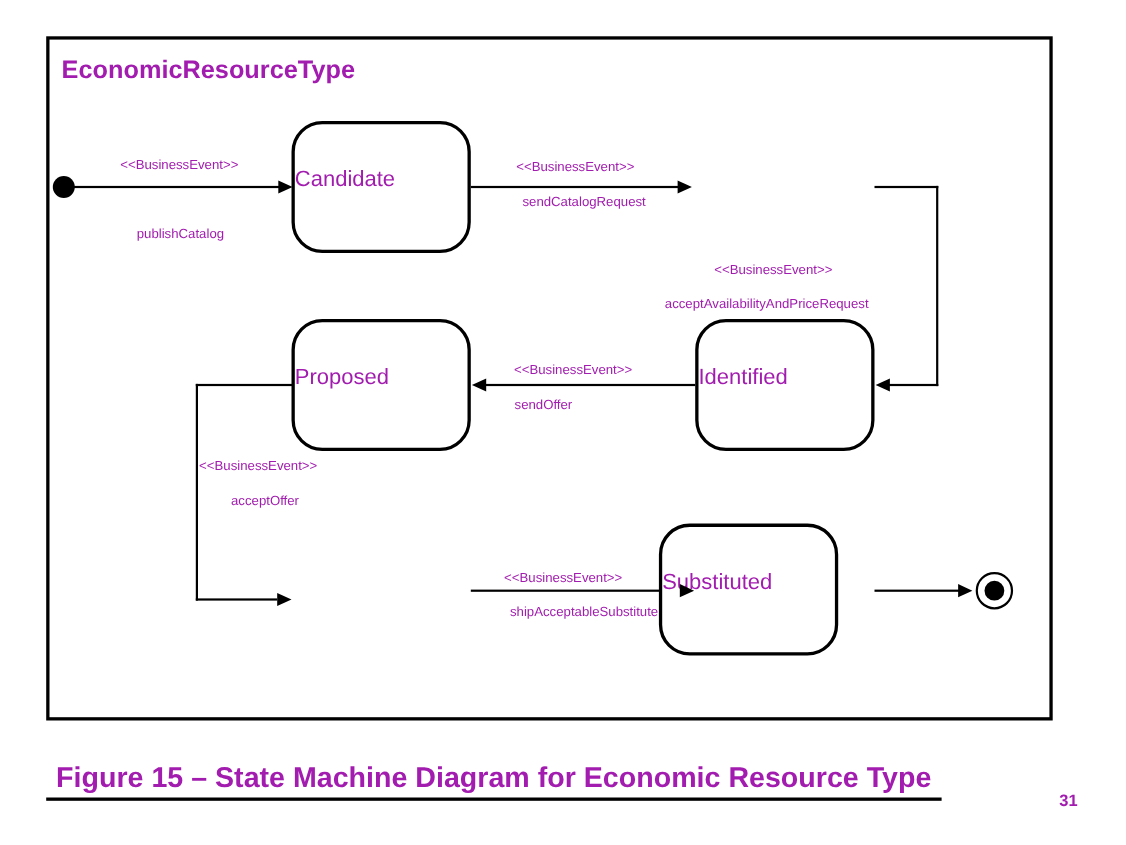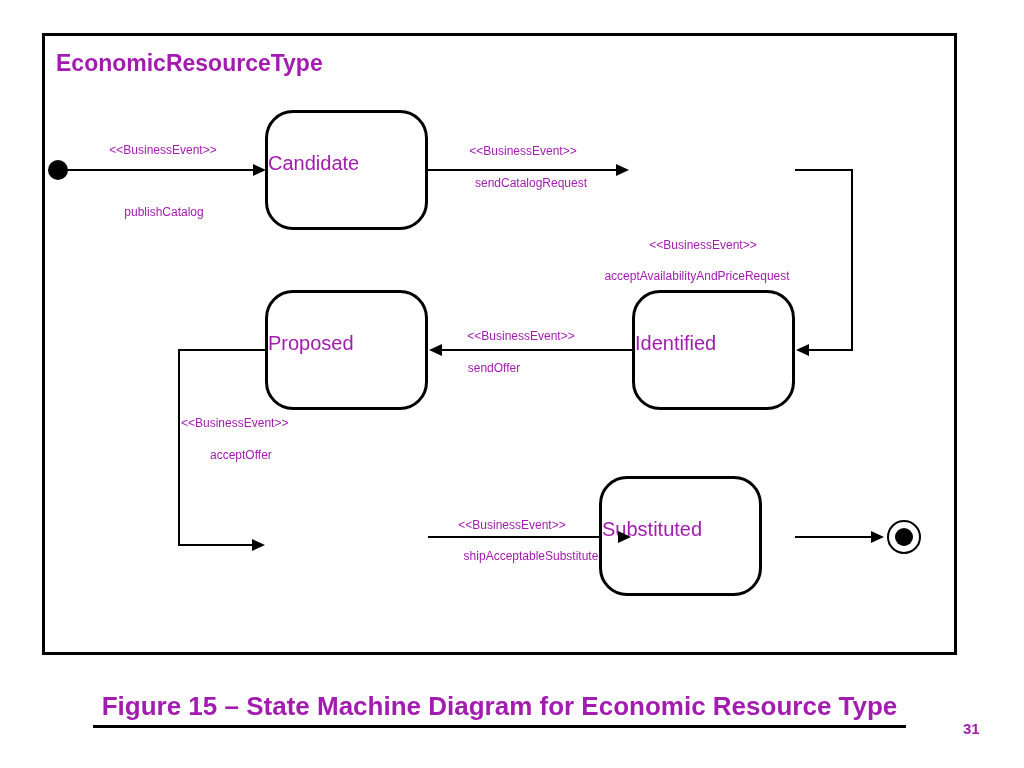--- a/index.html
+++ b/index.html
@@ -87,21 +87,20 @@
   #tl-t3e { left: 697px; top: 270px; }
   #tl-t4s { left: 521px; top: 330px; }
   #tl-t4e { left: 494px; top: 362px; }
   #tl-t5s { left: 181px; top: 417px; }
   #tl-t5e { left: 210px; top: 449px; }
   #tl-t6s { left: 512px; top: 519px; }
   #tl-t6e { left: 531px; top: 550px; }
   
   #caption {
     position: absolute; left: 42px; top: 691px; width: 915px;
-    text-align: center;
   }
   #caption span {
     display: inline-block;
     font-size: 26px; font-weight: bold; white-space: nowrap;
     border-bottom: 3px solid #000; padding: 0 9px 3px 9px;
   }
   #page-number {
     position: absolute; left: 963px; top: 720px;
     font-size: 15px; font-weight: bold;
   }

